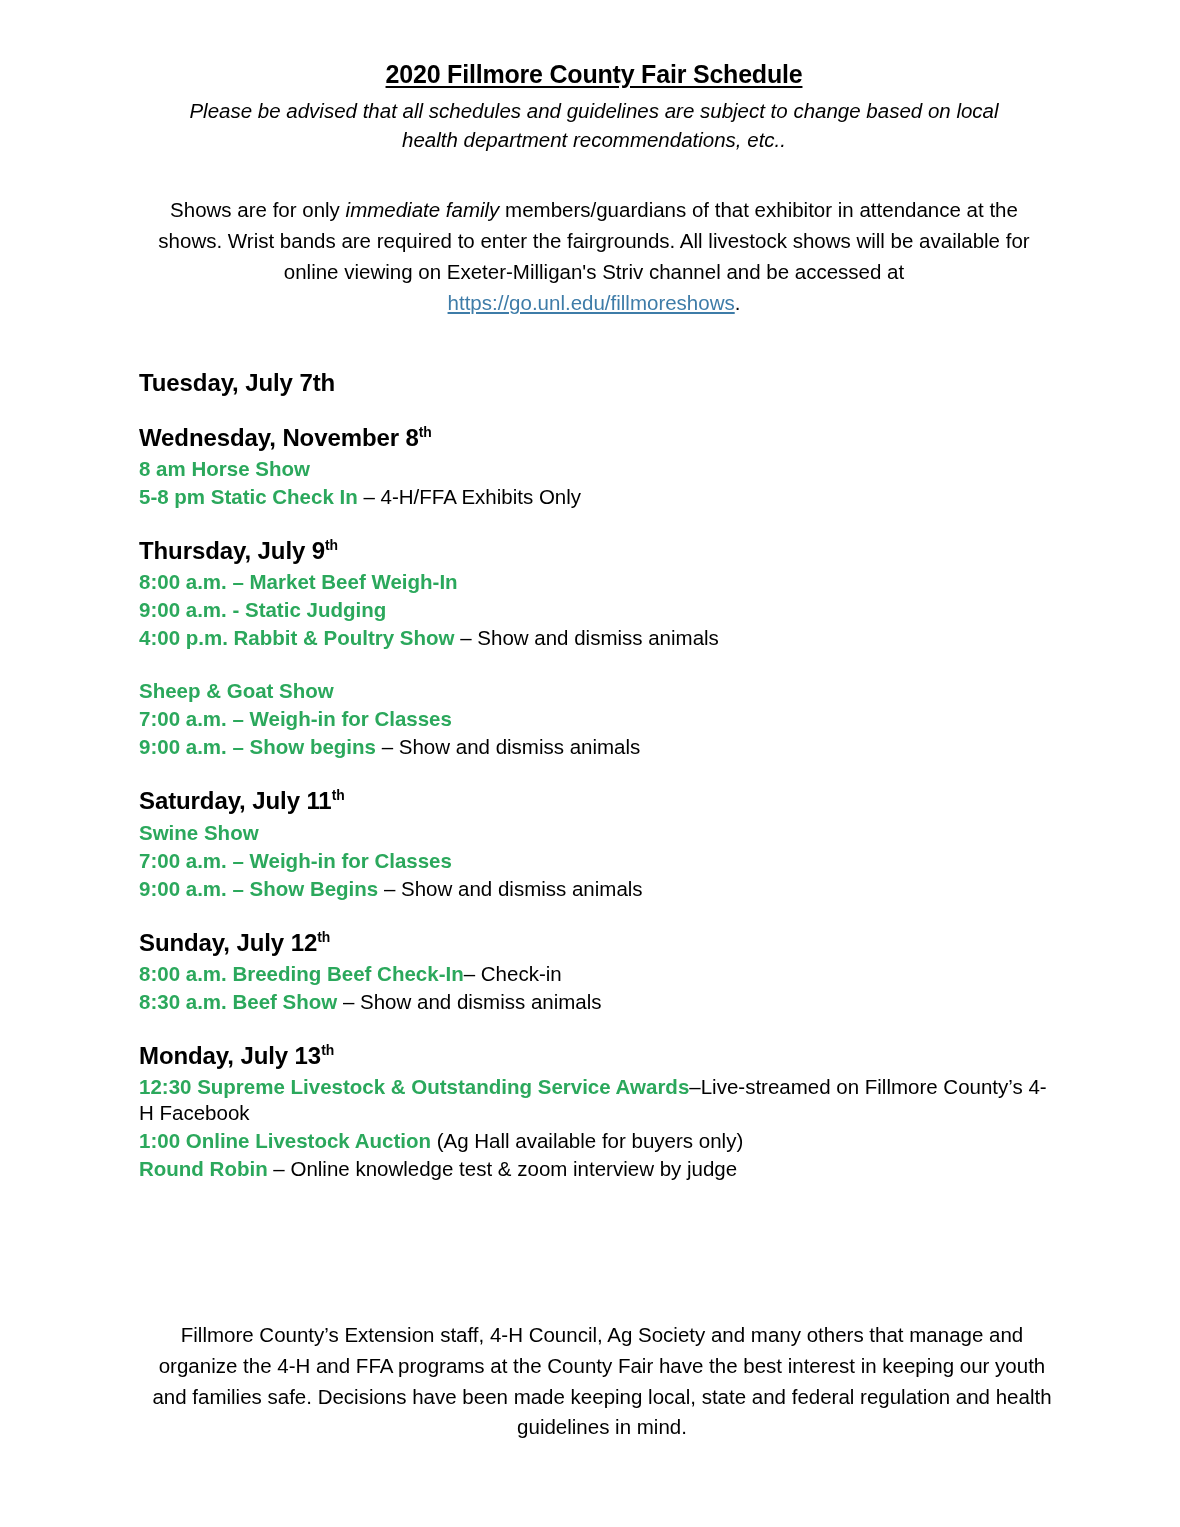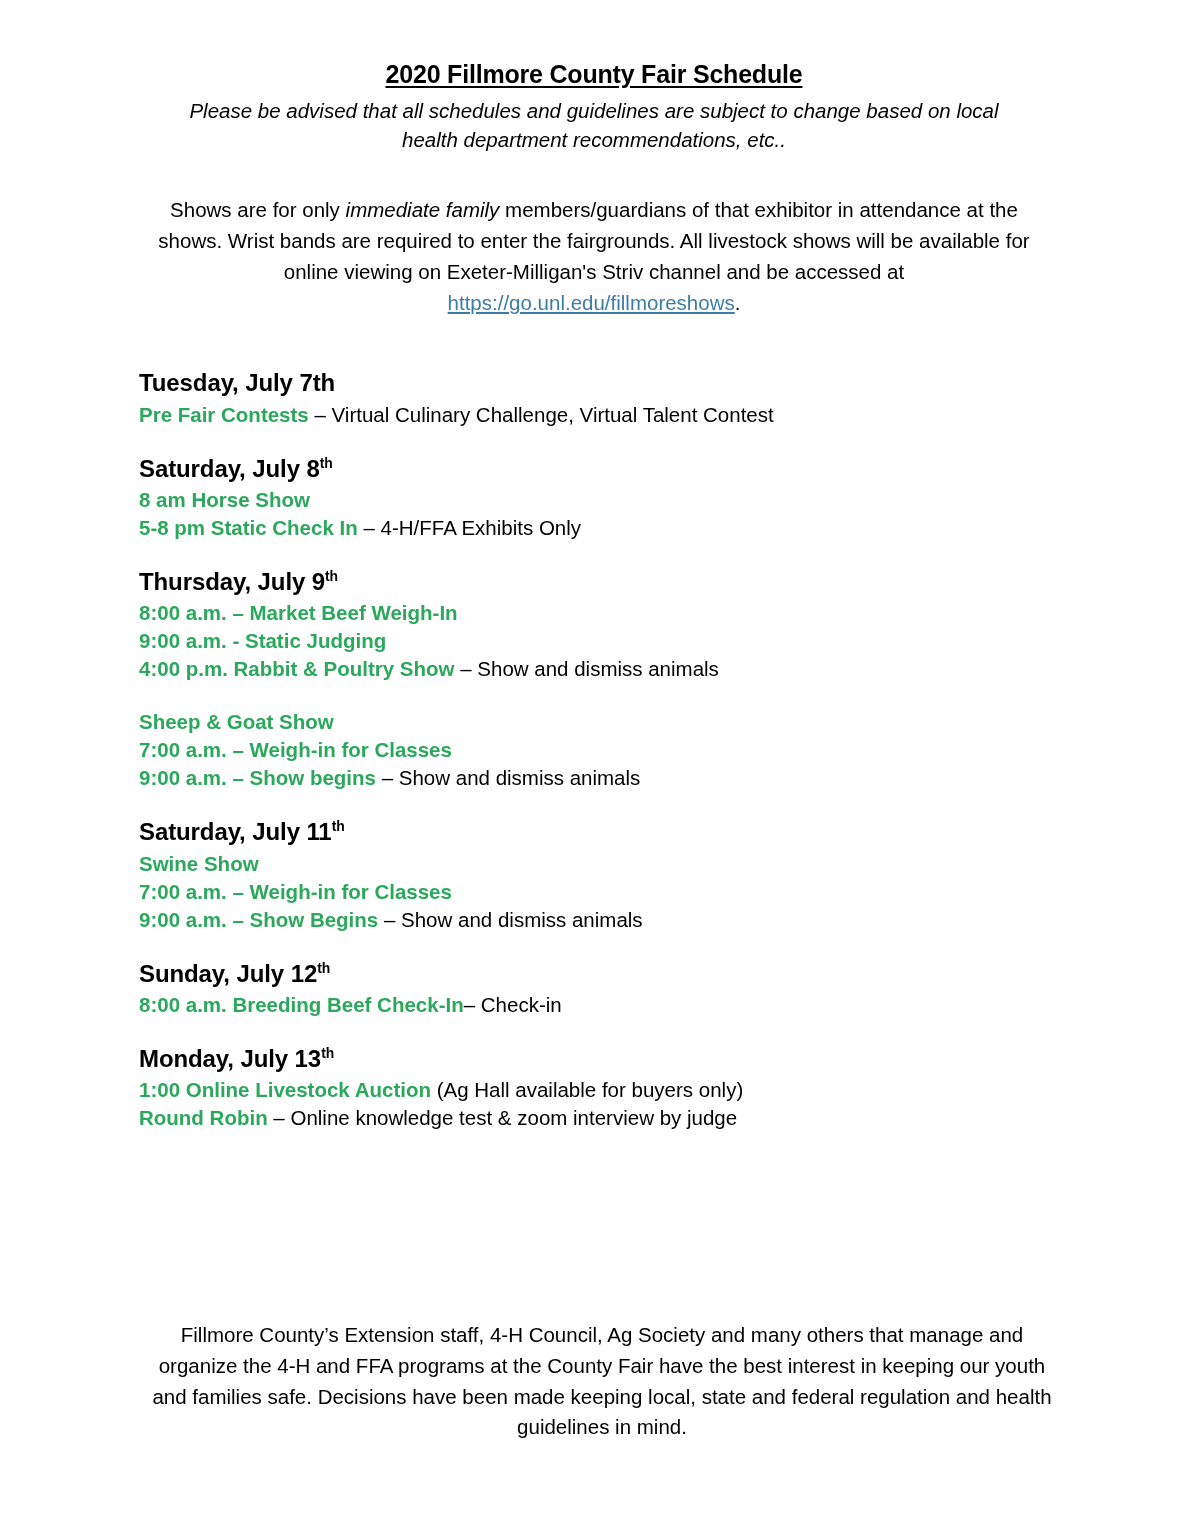--- a/index.html
+++ b/index.html
@@ -130,24 +130,23 @@
 
     <h1 class="doc-title"><span class="u">2020 Fillmore County Fair Schedule</span></h1>
 
     <p class="doc-subtitle">Please be advised that all schedules and guidelines are subject to change based on local health department recommendations, etc..</p>
 
     <p class="intro"><span>Shows are for only </span><em>immediate family</em><span> members/guardians of that exhibitor in attendance at the shows. Wrist bands are required to enter the fairgrounds.  All livestock shows will be available for online viewing on Exeter-Milligan's Striv channel and be accessed at </span><a class="link" href="#">https://go.unl.edu/fillmoreshows</a><span>.</span></p>
 
     <div class="days">
         <div class="day-block">
           <div class="day-head"><span>Tuesday, July 7th</span></div>
-          <div class="evt"><span class="hl">Pre Fair Contests </span><span class="rest">– Virtual Culinary Challenge, Virtual Talent Contest</span></div>
         </div>
         <div class="day-block">
-          <div class="day-head"><span>Saturday, July 8</span><sup>th</sup></div>
+          <div class="day-head"><span>Wednesday, November 8</span><sup>th</sup></div>
           <div class="evt"><span class="hl">8 am Horse Show</span><span class="rest"></span></div>
           <div class="evt"><span class="hl">5-8 pm Static Check In </span><span class="rest">– 4-H/FFA Exhibits Only</span></div>
         </div>
         <div class="day-block">
           <div class="day-head"><span>Thursday, July 9</span><sup>th</sup></div>
           <div class="evt"><span class="hl">8:00 a.m. – Market Beef Weigh-In</span><span class="rest"></span></div>
           <div class="evt"><span class="hl">9:00 a.m. - Static Judging</span><span class="rest"></span></div>
           <div class="evt"><span class="hl">4:00 p.m. Rabbit &amp; Poultry Show </span><span class="rest">– Show and dismiss animals</span></div>
         </div>
         <div class="day-block">
@@ -157,23 +156,25 @@
         </div>
         <div class="day-block">
           <div class="day-head"><span>Saturday, July 11</span><sup>th</sup></div>
           <div class="evt"><span class="hl">Swine Show</span><span class="rest"></span></div>
           <div class="evt"><span class="hl">7:00 a.m. – Weigh-in for Classes</span><span class="rest"></span></div>
           <div class="evt"><span class="hl">9:00 a.m. – Show Begins </span><span class="rest">– Show and dismiss animals</span></div>
         </div>
         <div class="day-block">
           <div class="day-head"><span>Sunday, July 12</span><sup>th</sup></div>
           <div class="evt"><span class="hl">8:00 a.m. Breeding Beef Check-In</span><span class="rest">– Check-in</span></div>
+          <div class="evt"><span class="hl">8:30 a.m. Beef Show </span><span class="rest">– Show and dismiss animals</span></div>
         </div>
         <div class="day-block">
           <div class="day-head"><span>Monday, July 13</span><sup>th</sup></div>
+          <div class="evt"><span class="hl">12:30 Supreme Livestock &amp; Outstanding Service Awards</span><span class="rest">–Live-streamed on Fillmore County’s 4-H Facebook</span></div>
           <div class="evt"><span class="hl">1:00 Online Livestock Auction </span><span class="rest">(Ag Hall available for buyers only)</span></div>
           <div class="evt"><span class="hl">Round Robin </span><span class="rest">– Online knowledge test &amp; zoom interview by judge</span></div>
         </div>
       </div>
 
 
   </div>
 
   <p class="closing">Fillmore County’s Extension staff, 4-H Council, Ag Society and many others that manage and organize the 4-H and FFA programs at the County Fair have the best interest in keeping our youth and families safe. Decisions have been made keeping local, state and federal regulation and health guidelines in mind.</p>
 </div>

